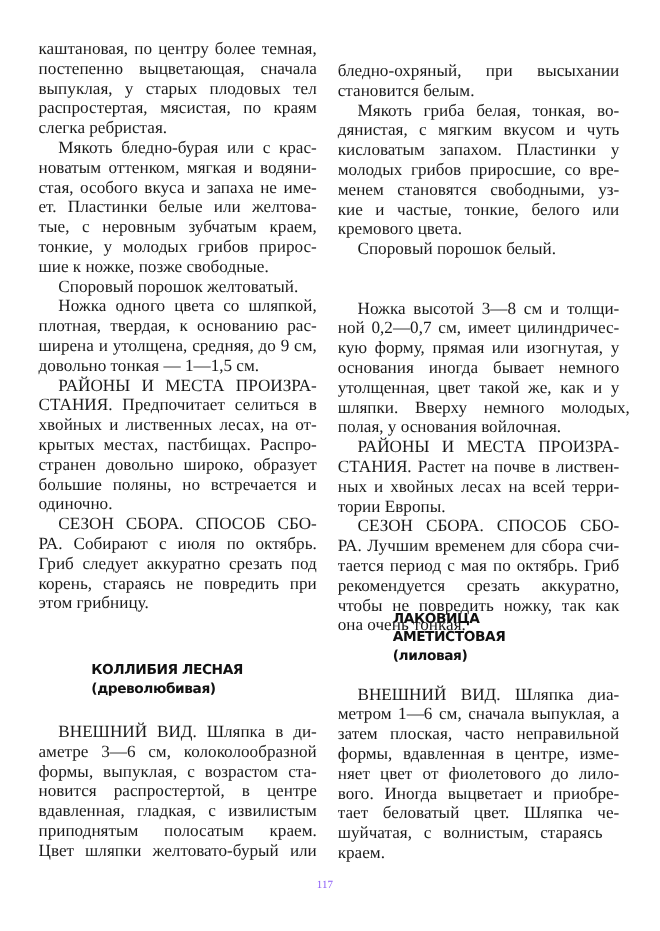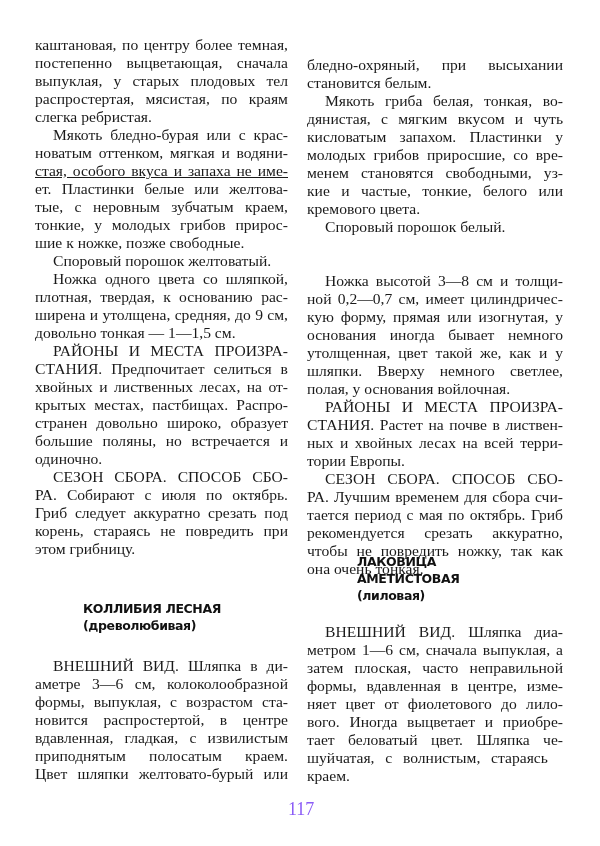--- a/index.html
+++ b/index.html
@@ -26,37 +26,37 @@
     font-family: "DejaVu Sans", "Liberation Sans", sans-serif;
     font-weight: bold;
     font-size: 12.5px;
     line-height: 17px;
     letter-spacing: -0.4px;
     color: #111;
   }
   .heading .sub { display: block; }
   .page-number {
     position: absolute; left: 288px; top: 799px;
-    font-family: "Liberation Serif", serif; font-size: 18px; color: #8b5cf6;
+    font-family: "Liberation Serif", serif; font-size: 10px; color: #8b5cf6;
   }
 </style>
 </head>
 <body>
 
 <div class="page">
 
   <div class="col col-left" id="left-top">
       <span class="line" style="display: block; word-spacing: 1.66797px; text-align: left; text-align-last: left;">каштановая, по центру более темная,</span>
       <span class="line" style="display: block; word-spacing: 10.5703px; text-align: left; text-align-last: left;">постепенно выцветающая, сначала</span>
       <span class="line" style="display: block; word-spacing: 7.24609px; text-align: left; text-align-last: left;">выпуклая, у старых плодовых тел</span>
       <span class="line" style="display: block; word-spacing: 7.45833px; text-align: left; text-align-last: left;">распростертая, мясистая, по краям</span>
       <span class="line last">слегка ребристая.</span>
       <span class="line indent" style="display: block; word-spacing: 3.98047px; text-align: left; text-align-last: left;">Мякоть бледно-бурая или с крас-</span>
       <span class="line" style="display: block; word-spacing: 2.76953px; text-align: left; text-align-last: left;">новатым оттенком, мягкая и водяни-</span>
-      <span class="line" style="display: block; word-spacing: 2.01823px; text-align: center; text-align-last: left; text-decoration: underline;">стая, особого вкуса и запаха не име-</span>
+      <span class="line" style="display: block; word-spacing: 2.01823px; text-align: center; text-align-last: left;">стая, особого вкуса и запаха не име-</span>
       <span class="line" style="display: block; word-spacing: 6.34375px; text-align: left; text-align-last: left;">ет. Пластинки белые или желтова-</span>
       <span class="line" style="display: block; word-spacing: 7.54688px; text-align: left; text-align-last: left;">тые, с неровным зубчатым краем,</span>
       <span class="line" style="display: block; word-spacing: 5.77344px; text-align: left; text-align-last: left;">тонкие, у молодых грибов прирос-</span>
       <span class="line last">шие к ножке, позже свободные.</span>
       <span class="line indent last">Споровый порошок желтоватый.</span>
       <span class="line indent" style="display: block; word-spacing: 4.28906px; text-align: left; text-align-last: left;">Ножка одного цвета со шляпкой,</span>
       <span class="line" style="display: block; word-spacing: 4.48047px; text-align: left; text-align-last: left;">плотная, твердая, к основанию рас-</span>
       <span class="line" style="display: block; word-spacing: 0.479167px; text-align: left; text-align-last: left;">ширена и утолщена, средняя, до 9 см,</span>
       <span class="line last">довольно тонкая — 1—1,5 см.</span>
       <span class="line indent" style="display: block; word-spacing: 6.44271px; text-align: left; text-align-last: left;">РАЙОНЫ И МЕСТА ПРОИЗРА-</span>
@@ -97,21 +97,21 @@
       <span class="line" style="display: block; word-spacing: 3.85547px; text-align: left; text-align-last: left;">молодых грибов приросшие, со вре-</span>
       <span class="line" style="display: block; word-spacing: 8.22917px; text-align: left; text-align-last: left;">менем становятся свободными, уз-</span>
       <span class="line" style="display: block; word-spacing: 7.50312px; text-align: left; text-align-last: left;">кие и частые, тонкие, белого или</span>
       <span class="line last">кремового цвета.</span>
       <span class="line indent last">Споровый порошок белый.</span>
       <span class="line indent" style="display: block; word-spacing: 3.16875px; text-align: left; text-align-last: left; margin-top: 36px;">Ножка высотой 3—8 см и толщи-</span>
       <span class="line" style="display: block; word-spacing: 2.31641px; text-align: left; text-align-last: left;">ной 0,2—0,7 см, имеет цилиндричес-</span>
       <span class="line" style="display: block; word-spacing: 3.00937px; text-align: left; text-align-last: left;">кую форму, прямая или изогнутая, у</span>
       <span class="line" style="display: block; word-spacing: 9.61458px; text-align: right; text-align-last: left;">основания иногда бывает немного</span>
       <span class="line" style="display: block; word-spacing: 3.9401px; text-align: left; text-align-last: left;">утолщенная, цвет такой же, как и у</span>
-      <span class="line" style="display: block; word-spacing: 11.2135px; text-align: left; text-align-last: left;">шляпки. Вверху немного светлее,</span>
+      <span class="line" style="display: block; word-spacing: 11.2135px; text-align: left; text-align-last: left;">шляпки. Вверху немного молодых,</span>
       <span class="line last">полая, у основания войлочная.</span>
       <span class="line indent" style="display: block; word-spacing: 7.44271px; text-align: left; text-align-last: left;">РАЙОНЫ И МЕСТА ПРОИЗРА-</span>
       <span class="line" style="display: block; word-spacing: 1.64062px; text-align: left; text-align-last: left;">СТАНИЯ. Растет на почве в листвен-</span>
       <span class="line" style="display: block; word-spacing: 2.52083px; text-align: left; text-align-last: left;">ных и хвойных лесах на всей терри-</span>
       <span class="line last">тории Европы.</span>
       <span class="line indent" style="display: block; word-spacing: 8.02083px; text-align: left; text-align-last: left;">СЕЗОН СБОРА. СПОСОБ СБО-</span>
       <span class="line" style="display: block; word-spacing: 1.23438px; text-align: left; text-align-last: left;">РА. Лучшим временем для сбора счи-</span>
       <span class="line" style="display: block; word-spacing: 1.54167px; text-align: left; text-align-last: left;">тается период с мая по октябрь. Гриб</span>
       <span class="line" style="display: block; word-spacing: 15.6328px; text-align: left; text-align-last: left;">рекомендуется срезать аккуратно,</span>
       <span class="line" style="display: block; word-spacing: 5px; text-align: left; text-align-last: left;">чтобы не повредить ножку, так как</span>

